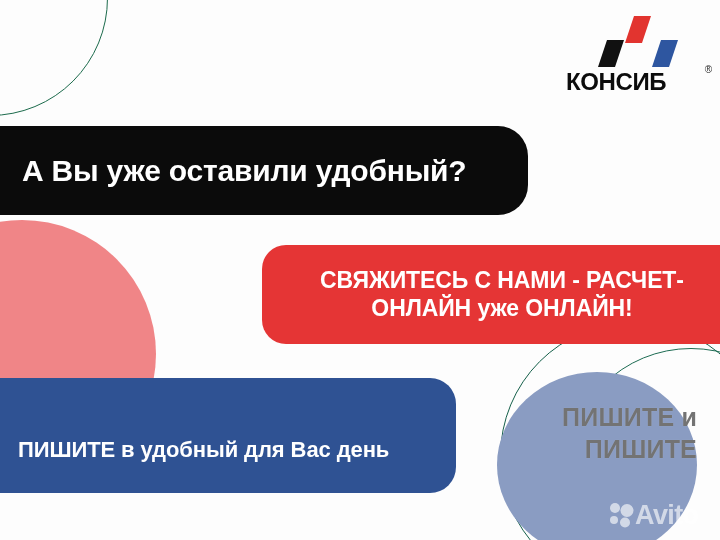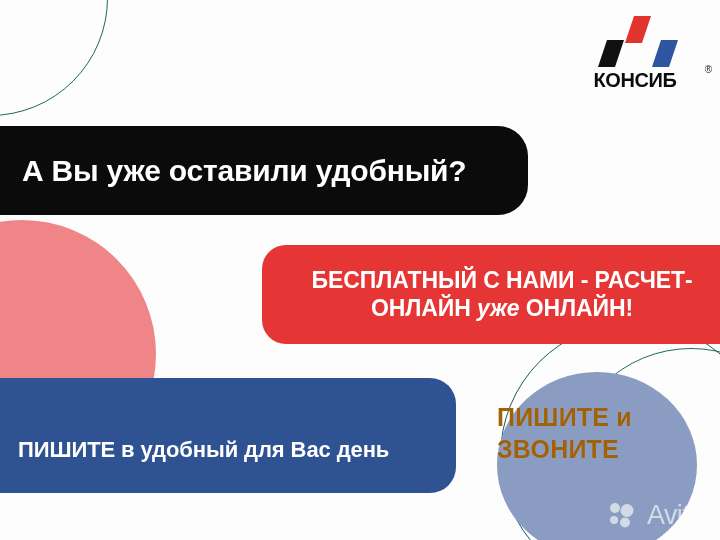--- a/index.html
+++ b/index.html
@@ -79,26 +79,26 @@
     left: 32px;
     top: 0px;
     width: 82px;
     height: 52px;
   }
   #logo-wordmark {
     position: absolute;
     left: 0;
     top: 54px;
     width: 138px;
-    font-size: 20px;
+    font-size: 24px;
     font-weight: bold;
     letter-spacing: -0.4px;
     color: #0c0c0c;
     line-height: 1;
-    text-align: center;
+    text-align: left;
     white-space: nowrap;
   }
   #logo-reg {
     position: absolute;
     right: -2px;
     top: 48px;
     font-size: 10px;
     color: #2a2a2a;
   }
 
@@ -145,21 +145,20 @@
     line-height: 1.18;
     text-align: center;
     width: 100%;
     letter-spacing: -0.1px;
   }
   .rtxt-light {
     font-weight: bold;
   }
   .rtxt-lower {
     font-weight: bold;
-    font-style: italic;
   }
 
   #banner-blue {
     left: -24px;
     top: 378px;
     width: 480px;
     height: 115px;
     background: #2f5293;
     border-radius: 0 26px 26px 0;
     padding-left: 42px;
@@ -172,22 +171,22 @@
     line-height: 1.3;
     letter-spacing: -0.1px;
   }
 
   
   #circle-text {
     position: absolute;
     left: 497px;
     top: 402px;
     width: 200px;
-    text-align: left;
-    color: #a16207;
+    text-align: right;
+    color: #737373;
     font-size: 25px;
     font-weight: bold;
     line-height: 1.26;
     letter-spacing: 0.2px;
     text-shadow: 0 0 1px rgba(255,255,255,0.25);
   }
 
   
   #watermark {
     position: absolute;
@@ -195,25 +194,25 @@
     top: 500px;
     width: 104px;
     height: 30px;
     display: flex;
     align-items: center;
     opacity: 0.62;
     pointer-events: none;
   }
   #watermark-text {
     font-size: 27px;
-    font-weight: normal;
+    font-weight: bold;
     color: #ffffff;
     letter-spacing: -0.6px;
     line-height: 1;
-    margin-left: 13px;
+    margin-left: 1px;
   }
 </style>
 </head>
 <body>
 
 <div id="canvas">
 
   <div class="deco-ring" id="ring-topleft"></div>
   <div id="circle-salmon"></div>
   <div class="deco-ring" id="ring-bottomright-a"></div>
@@ -229,35 +228,35 @@
     <div id="logo-wordmark">КОНСИБ</div>
     <div id="logo-reg">®</div>
   </div>
 
   <div class="banner" id="banner-black">
     <div id="banner-black-text">А Вы уже оставили удобный?</div>
   </div>
 
   <div class="banner" id="banner-red">
     <div id="banner-red-text">
-      <span>БЕСПЛАТНЫЙ С НАМИ - РАСЧЕТ-</span><br>
+      <span>СВЯЖИТЕСЬ С НАМИ - РАСЧЕТ-</span><br>
       <span class="rtxt-light">ОНЛАЙН </span><span class="rtxt-lower">уже </span><span>ОНЛАЙН!</span>
     </div>
   </div>
 
   <div class="banner" id="banner-blue">
     <div id="banner-blue-text">
       <br>
       <span>ПИШИТЕ в удобный для Вас день</span>
     </div>
   </div>
 
   <div id="circle-text">
     <span>ПИШИТЕ и</span><br>
-    <span>ЗВОНИТЕ</span>
+    <span>ПИШИТЕ</span>
   </div>
 
   <div id="watermark">
     <svg width="26" height="26" viewBox="0 0 26 26">
       <circle cx="7" cy="6" r="5" fill="#ffffff"></circle>
       <circle cx="19" cy="8.5" r="6.5" fill="#ffffff"></circle>
       <circle cx="6" cy="18" r="4" fill="#ffffff"></circle>
       <circle cx="17" cy="20.5" r="5" fill="#ffffff"></circle>
     </svg>
     <div id="watermark-text">Avito</div>

